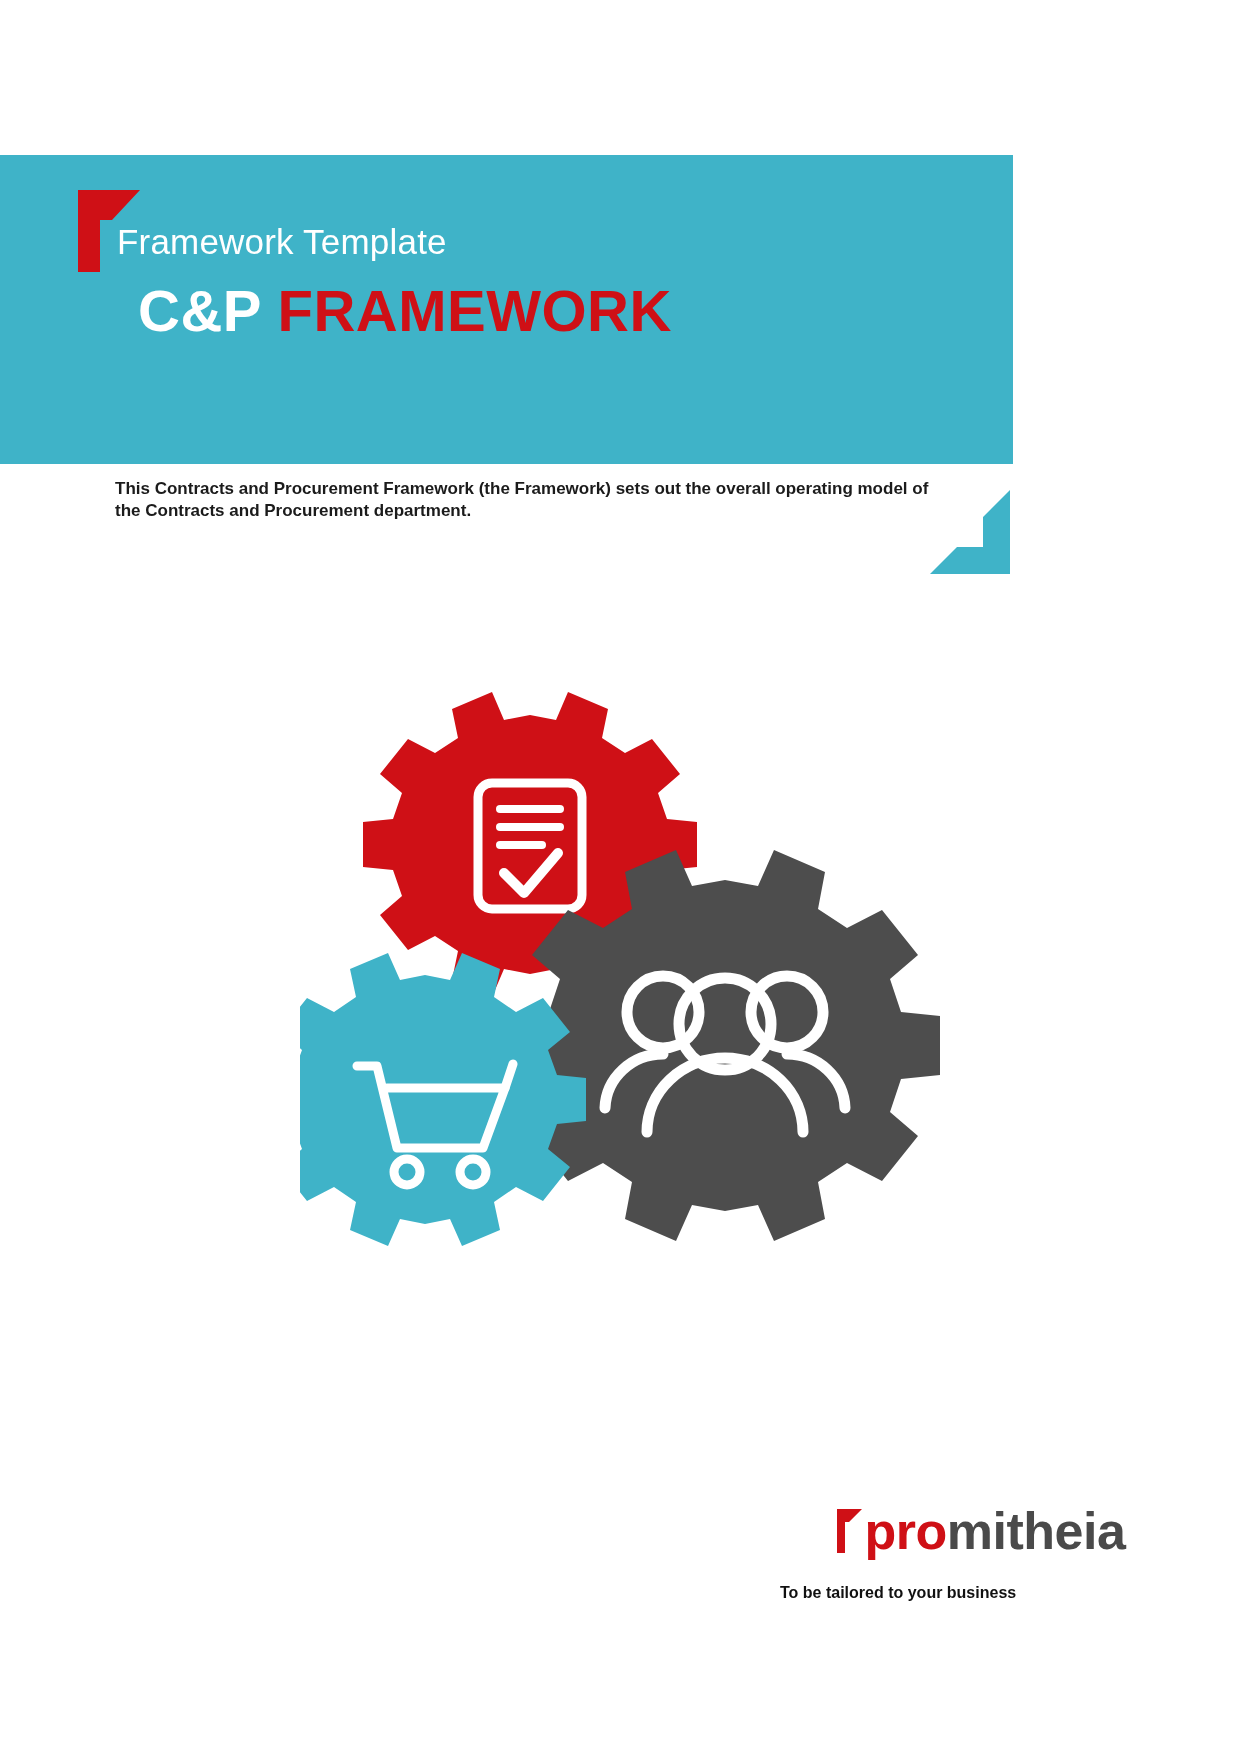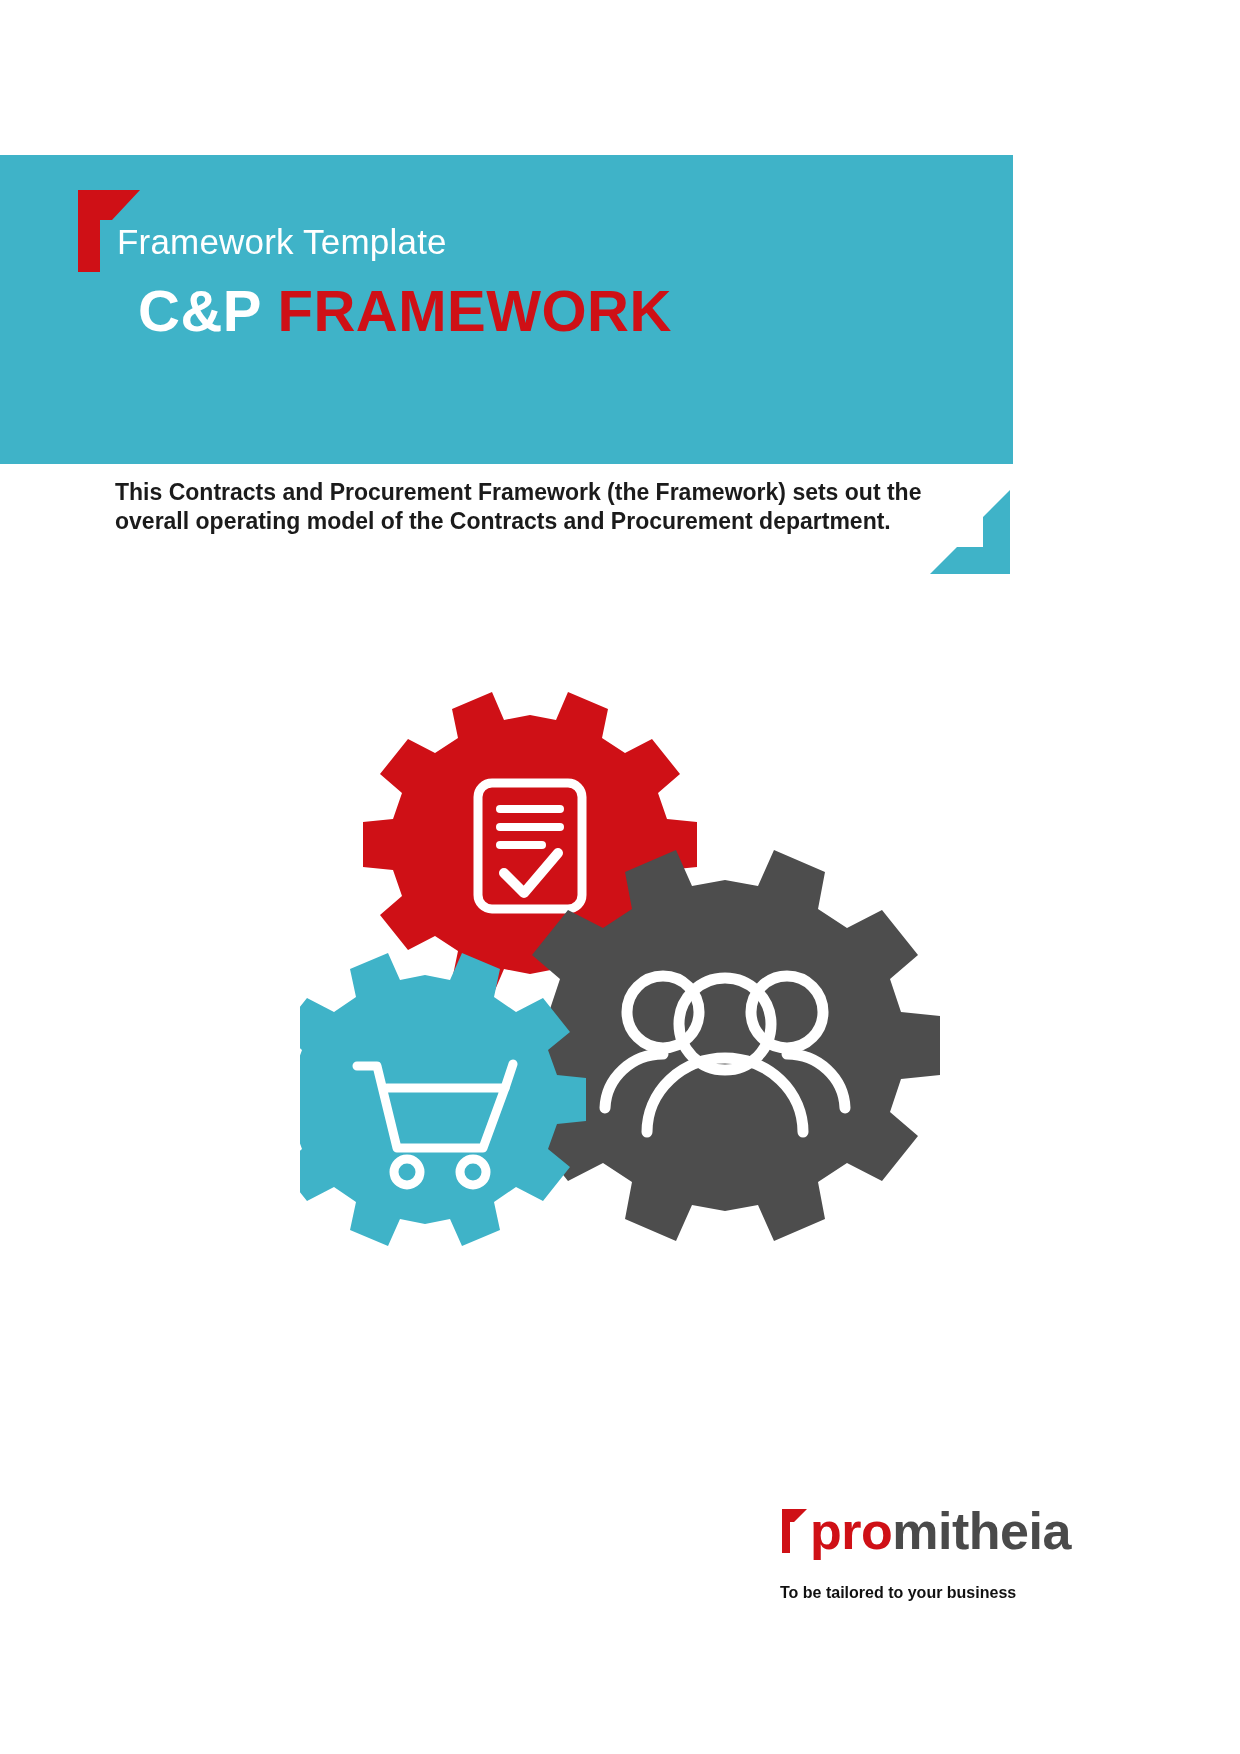--- a/index.html
+++ b/index.html
@@ -55,21 +55,21 @@
   }
   .maintitle .part-a { color: #ffffff; }
   .maintitle .part-b { color: #cf1016; }
 
   
   .intro {
     position: absolute;
     left: 115px;
     top: 478px;
     width: 815px;
-    font-size: 23px;
+    font-size: 17px;
     line-height: 1.28;
     font-weight: bold;
     color: #1b1b1b;
   }
 
   
   .corner-bracket {
     position: absolute;
     left: 930px;
     top: 490px;
@@ -98,20 +98,21 @@
     font-size: 19px;
     font-weight: bold;
     color: #111111;
     margin-bottom: 18px;
   }
   .brand {
     display: flex;
     align-items: center;
     height: 62px;
     margin-left: 2px;
+    justify-content: center;
   }
   .brand-flag {
     width: 26px;
     height: 44px;
     margin-right: 2px;
   }
   .brand-text {
     font-size: 52px;
     font-weight: bold;
     letter-spacing: -0.5px;

